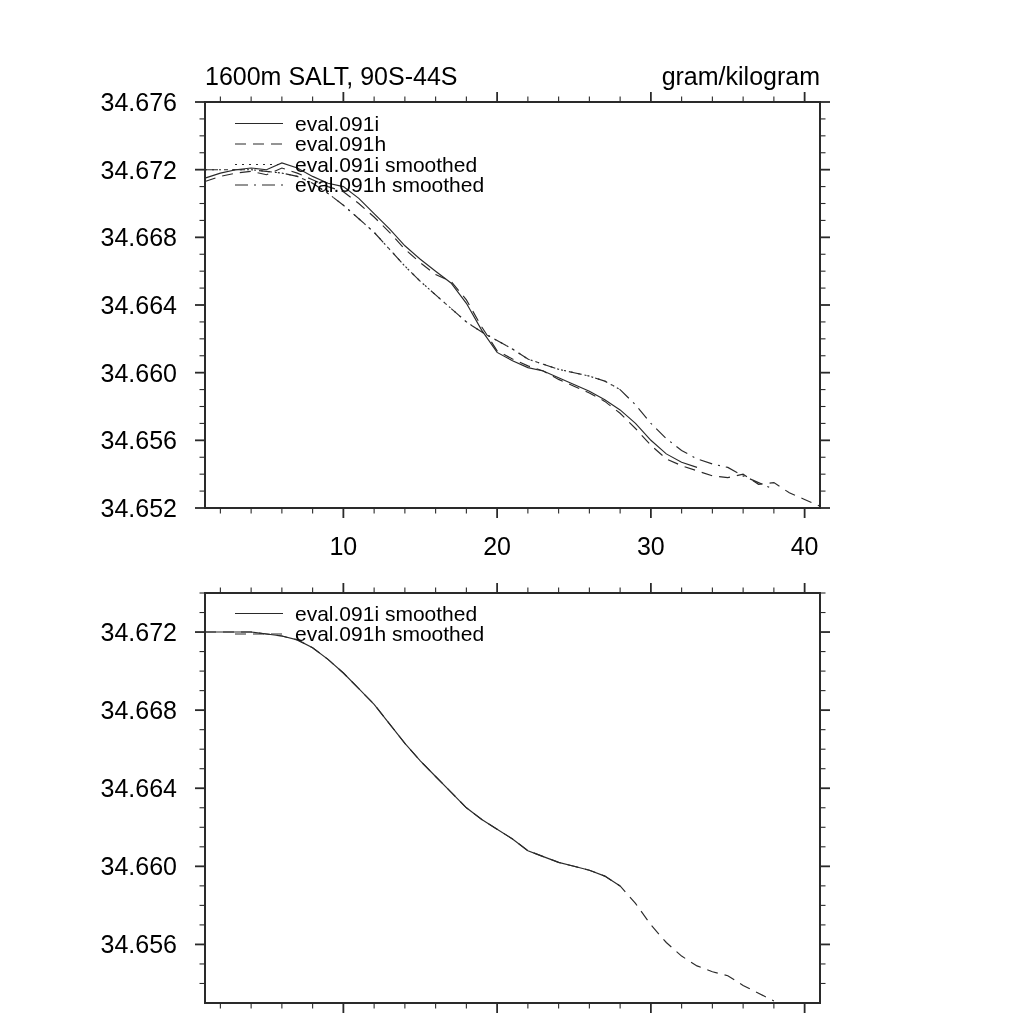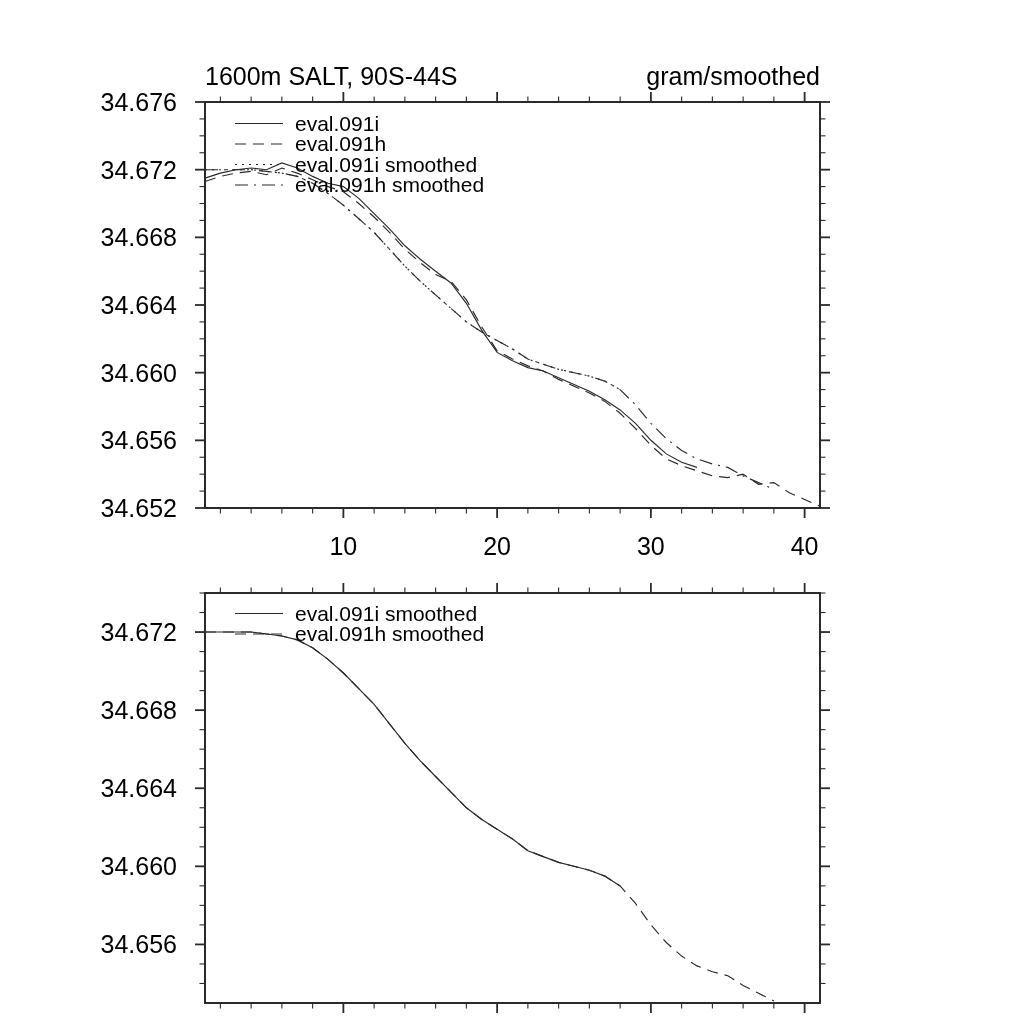--- a/index.html
+++ b/index.html
@@ -9,21 +9,21 @@
   .chart-title.left{left:205px;}
   .chart-title.right{right:204px;text-align:right;}
   svg{position:absolute;left:0;top:0;}
   svg text{font-family:"Liberation Sans", sans-serif;fill:#000;}
 </style>
 </head>
 <body>
 
 <div class="page">
   <div class="chart-title left">1600m SALT, 90S-44S</div>
-  <div class="chart-title right">gram/smoothed</div>
+  <div class="chart-title right">gram/kilogram</div>
   <svg id="charts" width="1024" height="1024" viewBox="0 0 1024 1024">
       <g>
         <rect x="205" y="102" width="615" height="406" fill="none" stroke="#2a2a2a" stroke-width="2"></rect>
         <line x1="220.375" y1="508" x2="220.375" y2="513.5" stroke="#2a2a2a" stroke-width="1.1"></line>
         <line x1="220.375" y1="102" x2="220.375" y2="96.5" stroke="#2a2a2a" stroke-width="1.1"></line>
         <line x1="251.125" y1="508" x2="251.125" y2="513.5" stroke="#2a2a2a" stroke-width="1.1"></line>
         <line x1="251.125" y1="102" x2="251.125" y2="96.5" stroke="#2a2a2a" stroke-width="1.1"></line>
         <line x1="281.875" y1="508" x2="281.875" y2="513.5" stroke="#2a2a2a" stroke-width="1.1"></line>
         <line x1="281.875" y1="102" x2="281.875" y2="96.5" stroke="#2a2a2a" stroke-width="1.1"></line>
         <line x1="312.625" y1="508" x2="312.625" y2="513.5" stroke="#2a2a2a" stroke-width="1.1"></line>

